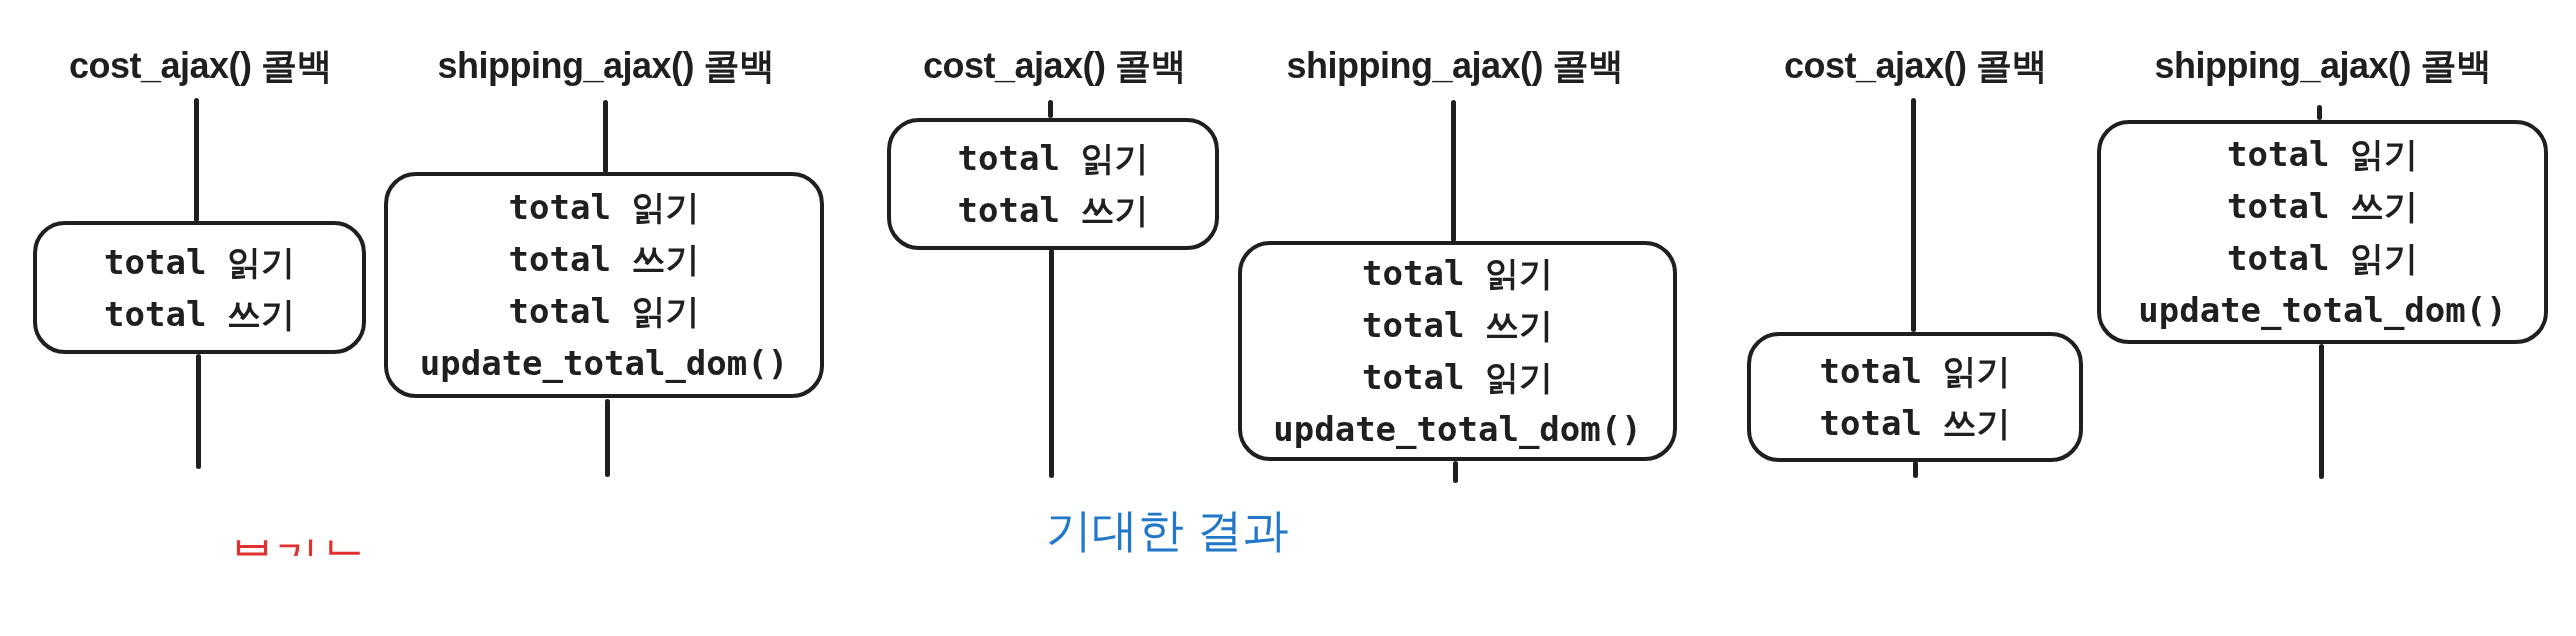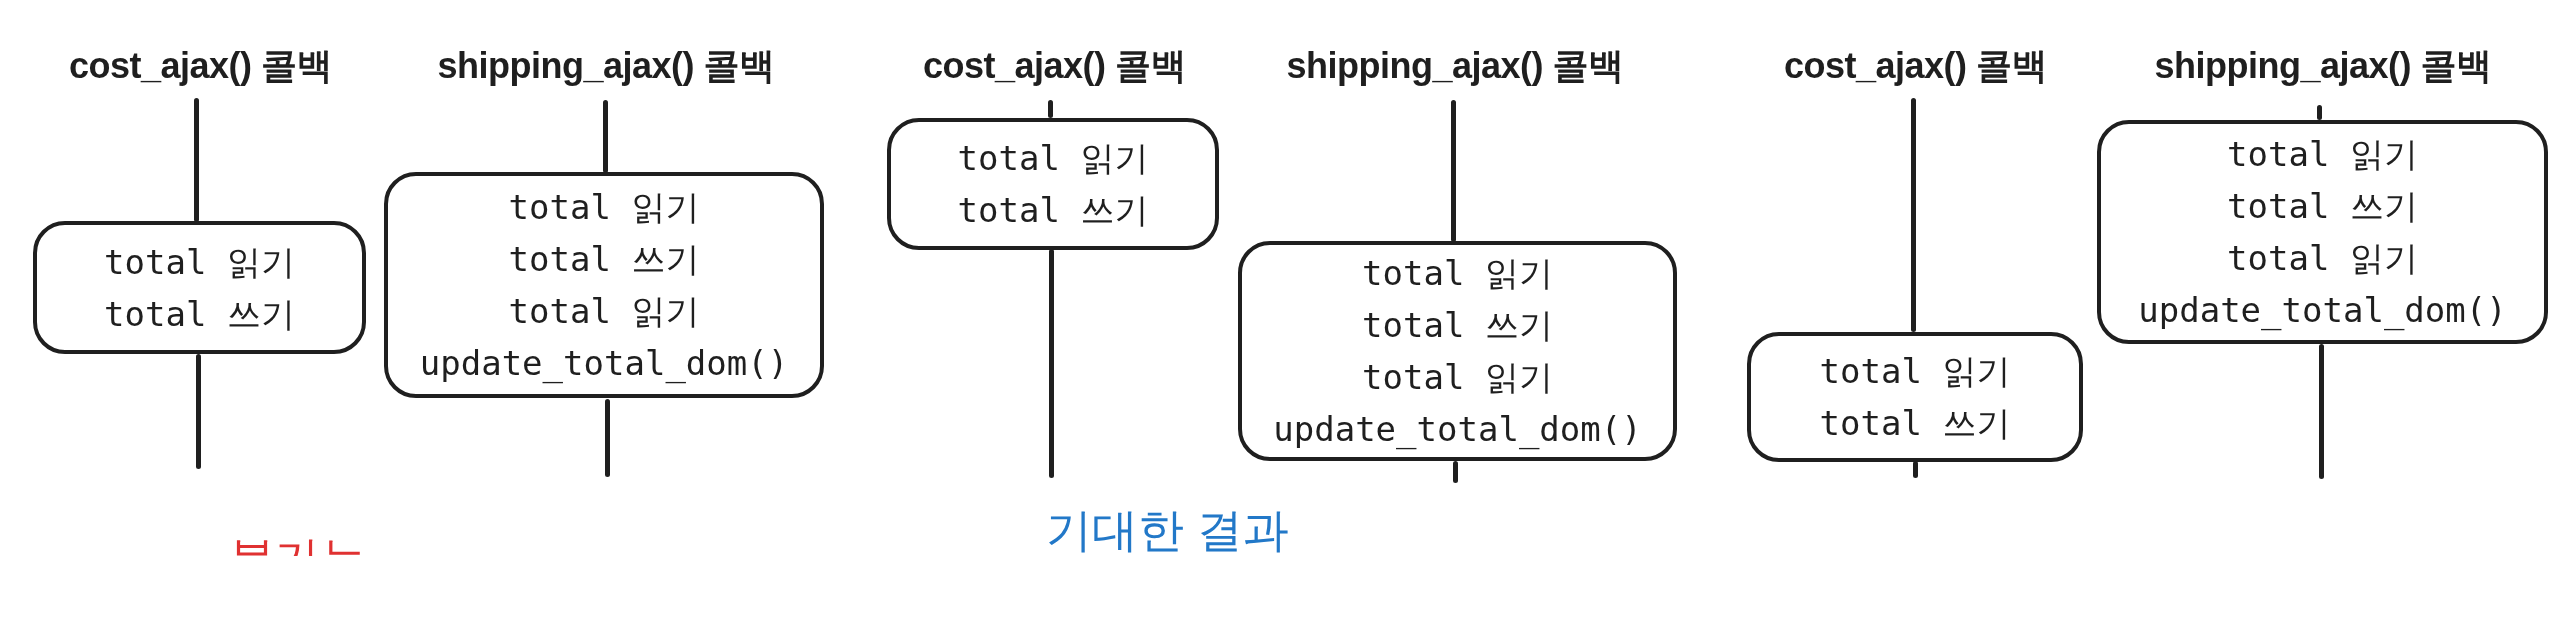--- a/index.html
+++ b/index.html
@@ -39,21 +39,21 @@
     border-radius: 32px;
     background: #ffffff;
     display: flex;
     flex-direction: column;
     align-items: center;
     justify-content: center;
     font-family: "DejaVu Sans Mono", monospace;
     font-size: 34px;
     color: #1f1f1f;
   }
-  .code-line { line-height: 52px; white-space: nowrap; }
+  .code-line { line-height: 52px; white-space: nowrap; font-weight: bold; }
   .caption {
     position: absolute;
     font-size: 46px;
     font-weight: 400;
     white-space: nowrap;
   }
 
   
   .p1-t1 { left: 31px;  top: 42px; width: 339px; }
   .p1-l1a { left: 194px; top: 98px;  height: 124px; }

